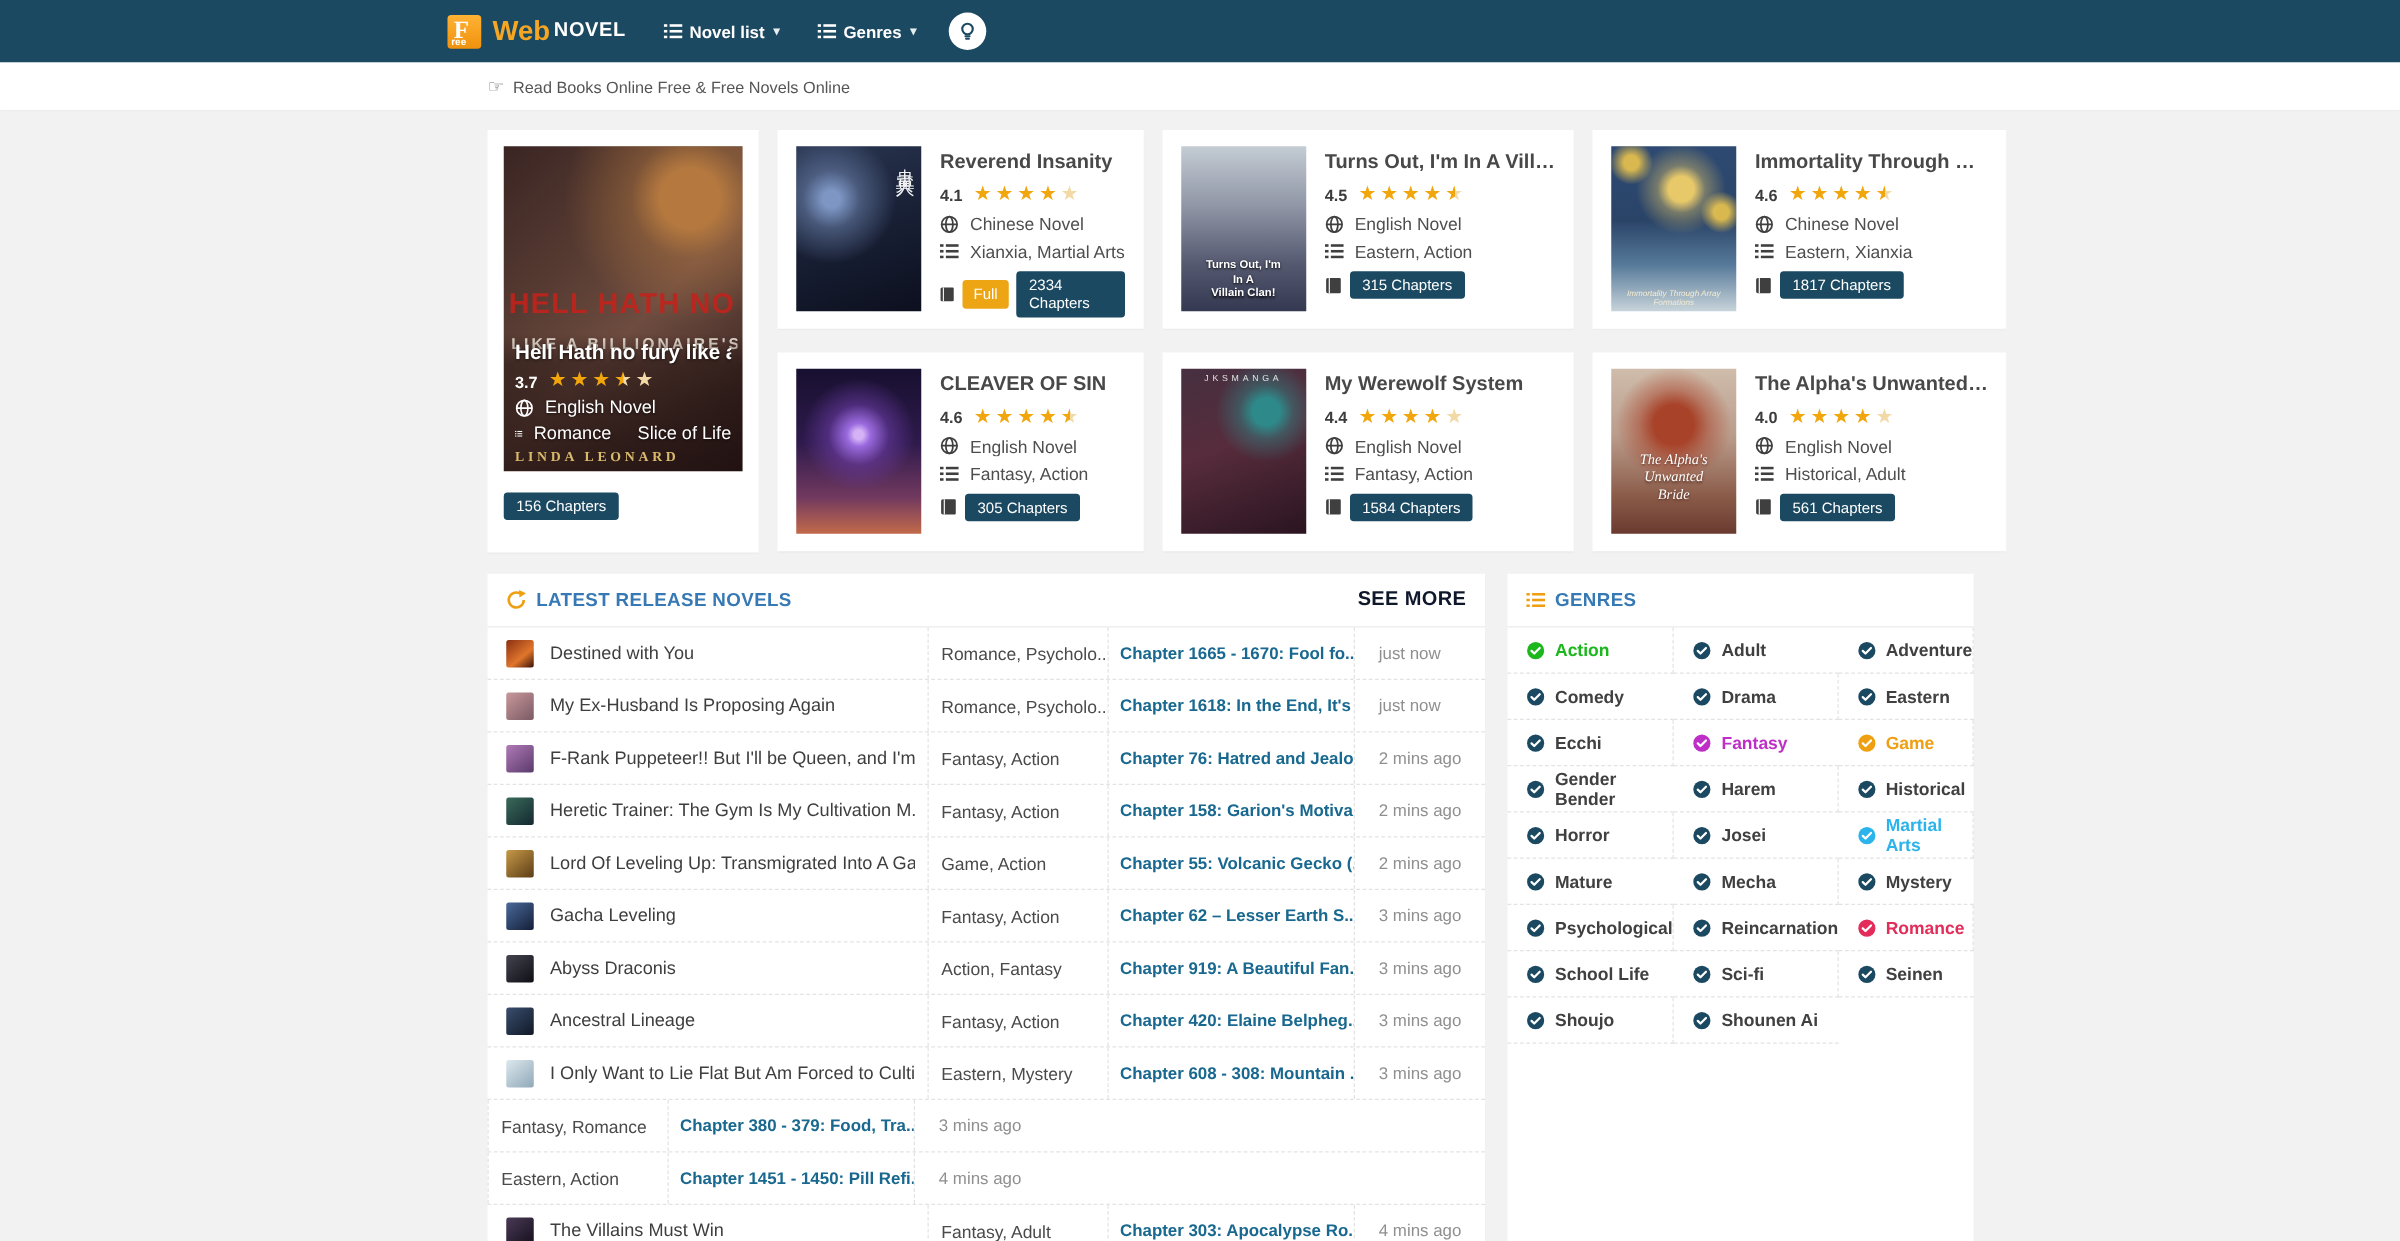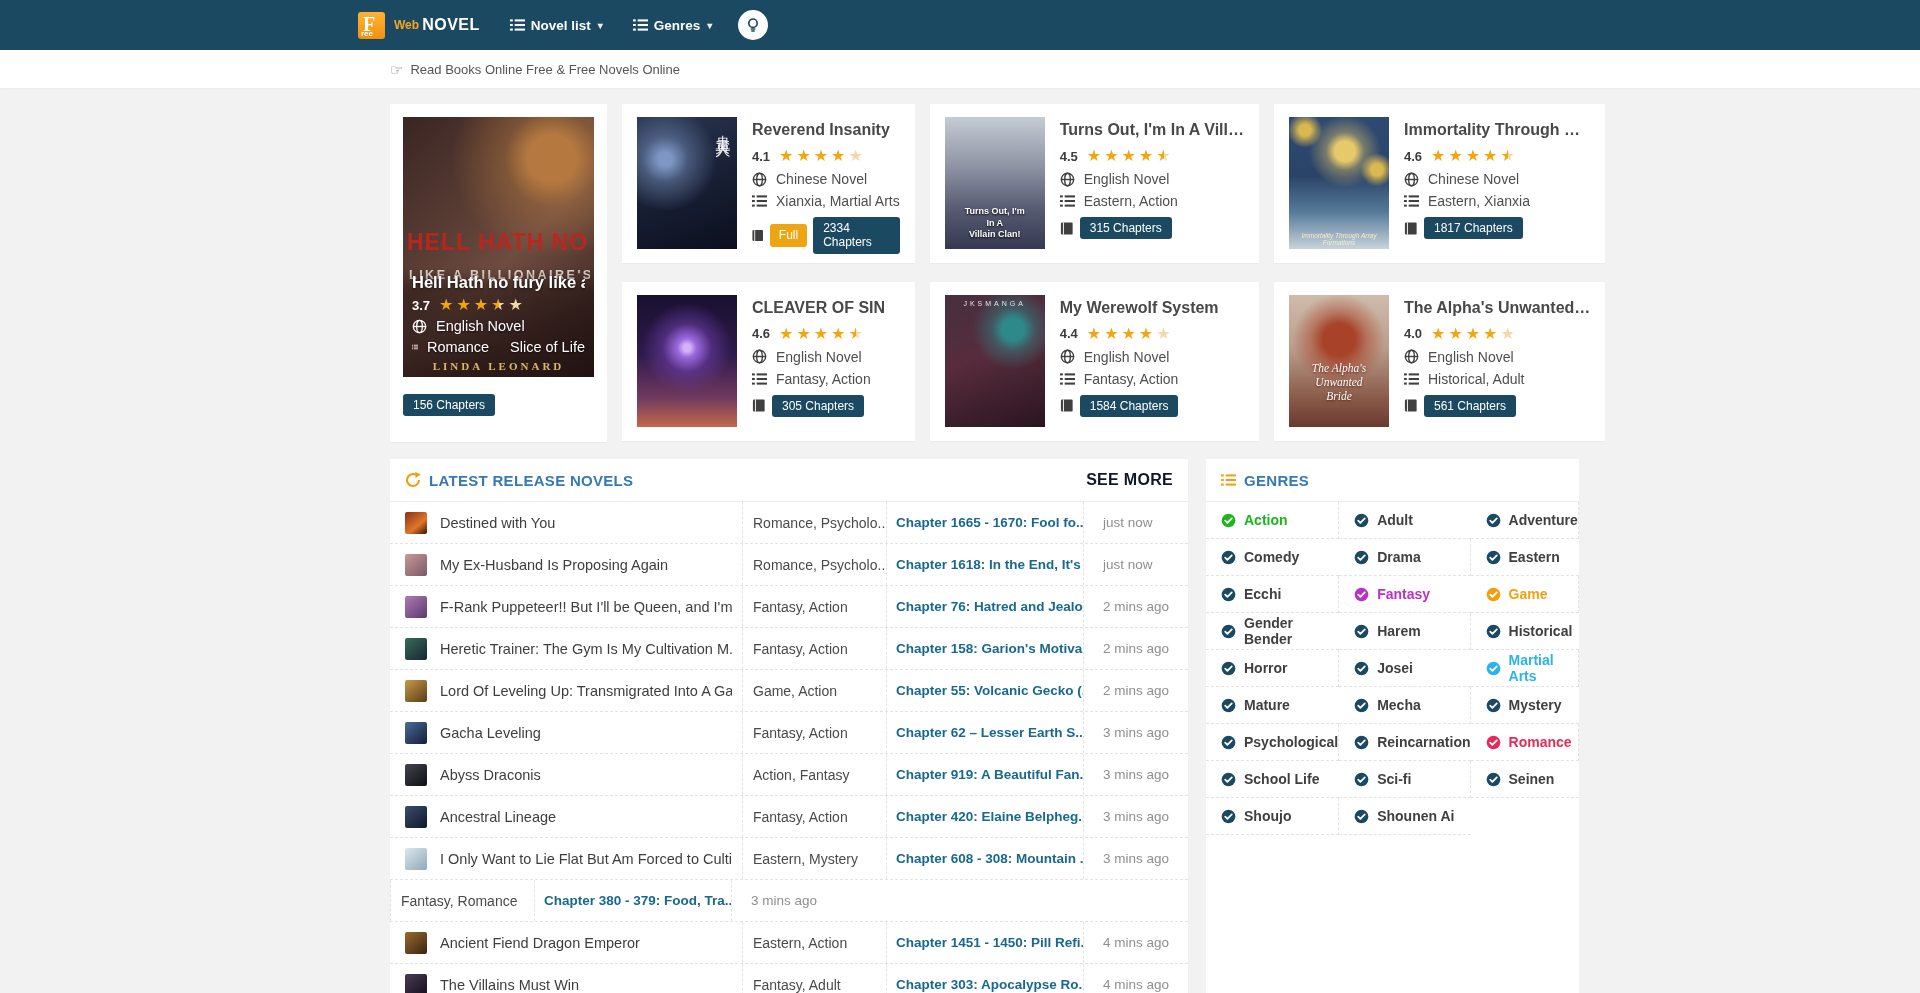--- a/index.html
+++ b/index.html
@@ -7,21 +7,21 @@
   body{width:1920px;height:993px;overflow:hidden;background:#f2f2f2;font-family:"Liberation Sans",sans-serif;color:#333}
   a{text-decoration:none;color:inherit;cursor:pointer}
 
   
   .navbar{height:50px;background:#1b4961}
   .nav-inner{width:1204px;margin:0 auto;height:100%;display:flex;align-items:center}
   .logo{display:flex;align-items:center;gap:7px}
   .logo-box{width:27px;height:27px;border-radius:3px;background:linear-gradient(180deg,#ffb234,#f0920e);position:relative;display:block}
   .logo-box b{position:absolute;left:5px;top:1px;color:#fff;font-size:20px;font-family:"Liberation Serif",serif}
   .logo-box i{position:absolute;right:12px;bottom:1px;color:#fff;font-size:8px;font-style:normal;font-weight:bold}
-  .logo-web{color:#f5a623;font-weight:bold;font-size:12px;margin-left:2px}
+  .logo-web{color:#f5a623;font-weight:bold;font-size:22px;margin-left:2px}
   .logo-novel{color:#fff;font-weight:bold;font-size:16px;letter-spacing:.5px;margin-left:3px}
   .nav-item{display:flex;align-items:center;gap:6px;color:#fff;font-size:13.5px;font-weight:bold;margin-left:30px}
   .caret{font-size:10px;opacity:.9;margin-left:1px}
   .bulb-chip{width:30px;height:30px;border-radius:50%;background:#fff;display:flex;align-items:center;justify-content:center;margin-left:26px}
   .nav-right{margin-left:auto;margin-right:104px;display:flex;align-items:center}
   .nav-ico{display:flex;align-items:center;justify-content:center;margin-left:18px}
   .searchbox{display:flex;margin-left:18px}
   .searchbox input{width:138px;height:34px;border:none;outline:none;border-radius:3px 0 0 3px;padding:0 12px;font-size:13px;color:#444;font-family:"Liberation Sans",sans-serif}
   .searchbox input::placeholder{color:#9a9a9a}
   .searchbox button{width:36px;height:34px;border:none;border-radius:0 3px 3px 0;background:#eea41d;display:flex;align-items:center;justify-content:center;cursor:pointer}
@@ -43,21 +43,21 @@
                linear-gradient(135deg,#3a2523 0%,#5c3f35 38%,#6e4c40 55%,#2e1c1a 100%)}
   .art-line1{position:absolute;top:44%;left:4px;right:4px;color:#c0241d;font-weight:bold;font-size:23px;line-height:1;opacity:.9;letter-spacing:1px;white-space:nowrap;overflow:hidden}
   .art-line2{position:absolute;top:58%;left:6px;right:4px;color:#efe6da;font-weight:bold;font-size:12.5px;letter-spacing:2.5px;opacity:.95;white-space:nowrap;overflow:hidden}
   .hero-overlay{position:absolute;left:0;right:0;bottom:0;padding:6px 9px 5px;color:#fff;
     background:linear-gradient(180deg,rgba(25,12,12,0) 0%,rgba(25,12,12,.45) 22%,rgba(28,14,14,.72) 100%)}
   .hero-title{font-size:16.5px;font-weight:bold;white-space:nowrap;overflow:hidden;text-shadow:0 1px 3px rgba(0,0,0,.7);margin-bottom:5px}
   .hero-overlay .rate-row{margin:4px 0 2px}
   .hero-overlay .rate-num{color:#fff}
   .hero-meta{display:flex;align-items:center;gap:9px;font-size:14.5px;margin:5px 0;text-shadow:0 1px 2px rgba(0,0,0,.6);white-space:nowrap;overflow:hidden}
   .hero-meta .g2{margin-left:12px}
-  .hero-author{text-align:center;font-family:"Liberation Serif",serif;font-weight:bold;font-size:11px;letter-spacing:3px;color:#d9b96a;margin-top:1px}
+  .hero-author{font-family:"Liberation Serif",serif;font-weight:bold;font-size:11px;letter-spacing:3px;color:#d9b96a;margin-top:1px}
   .hero-badge-row{margin-top:17px}
 
   .badge{display:inline-block;background:#1b4961;color:#fff;font-size:12px;padding:4px 10px;border-radius:3px;line-height:1.2}
   .badge-full{display:inline-block;background:#eda514;color:#fff;font-size:12px;padding:4px 9px;border-radius:3px;line-height:1.2}
 
   
   .cards-grid{flex:1;display:grid;grid-template-columns:repeat(3,1fr);gap:17px 15px}
   .fcard{height:159px;padding:13px 15px;display:flex;gap:15px}
   .card-cover{width:100px;height:132px;flex-shrink:0;position:relative;overflow:hidden}
   .card-info{flex:1;min-width:0;padding-top:1px}
@@ -624,24 +624,20 @@
     <div class="lcell c-time">3 mins ago</div>
   </div>
           <div class="lrow">
     <div class="lcell c-genre">Fantasy, Romance</div>
     <div class="lcell c-chap">
       <a class="row-chapter">Chapter 380 - 379: Food, Tra...</a>
     </div>
     <div class="lcell c-time">3 mins ago</div>
   </div>
           <div class="lrow">
-    <div class="lcell c-title">
-      <span class="thumb"></span>
-      <a class="row-title">Ancient Fiend Dragon Emperor</a>
-    </div>
     <div class="lcell c-genre">Eastern, Action</div>
     <div class="lcell c-chap">
       <a class="row-chapter">Chapter 1451 - 1450: Pill Refi...</a>
     </div>
     <div class="lcell c-time">4 mins ago</div>
   </div>
           <div class="lrow">
     <div class="lcell c-title">
       <span class="thumb"></span>
       <a class="row-title">The Villains Must Win</a>

